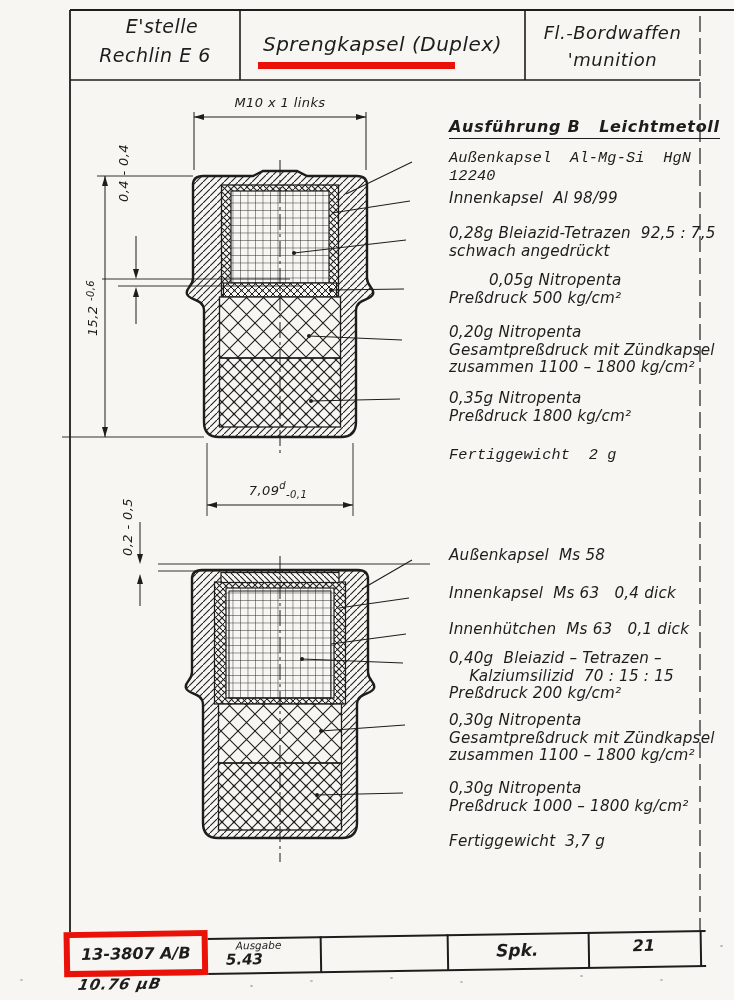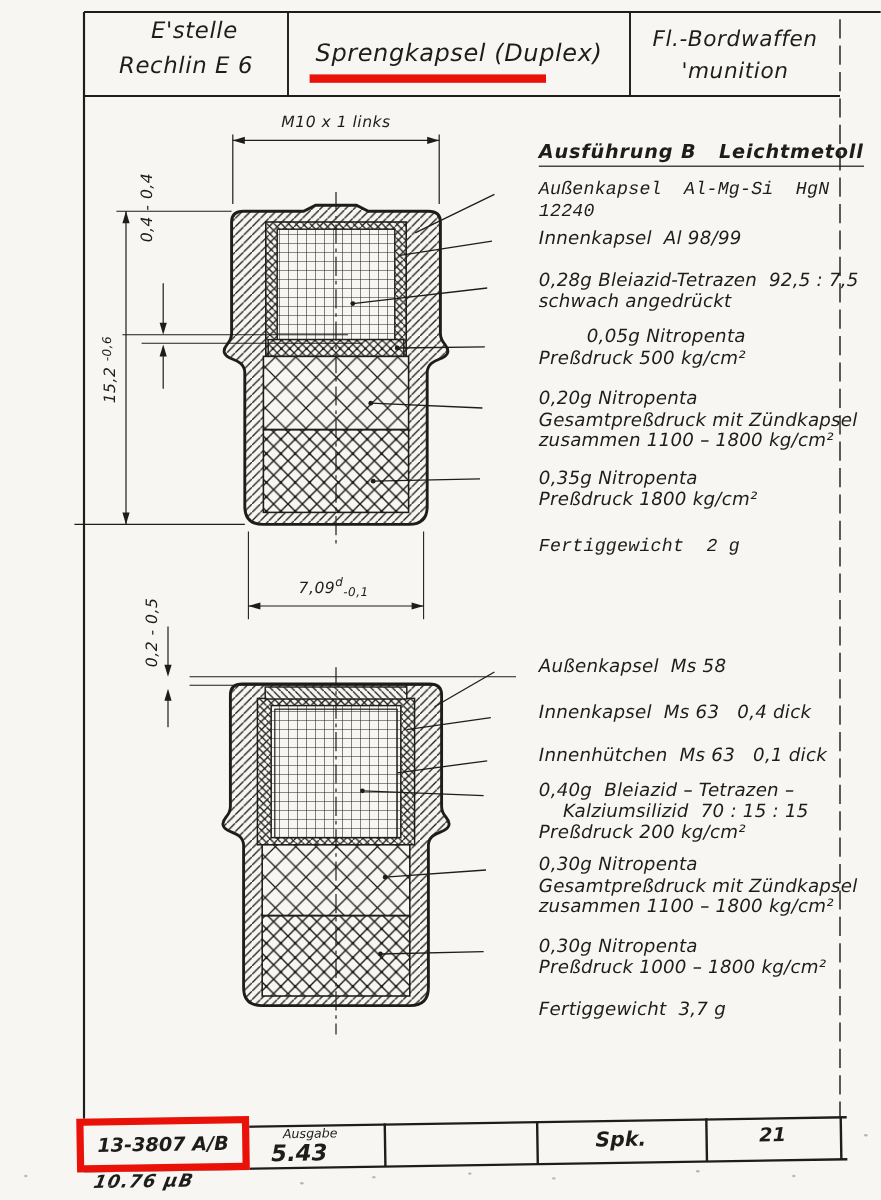--- a/index.html
+++ b/index.html
@@ -215,20 +215,20 @@
     <div class="fline" style="left:141px;top:10px;width:1.6px;height:36px;"></div>
     <div class="fline" style="left:256px;top:10px;width:1.6px;height:36px;"></div>
     <div class="fline" style="left:383px;top:10px;width:1.6px;height:36px;"></div>
     <div class="fline" style="left:524px;top:10px;width:1.6px;height:36px;"></div>
     <div class="fline" style="left:636px;top:10px;width:1.6px;height:36px;"></div>
 
     <div id="red-box">
         <span>13-3807 A/B</span>
       </div>
     <div class="fcell" style="left:148px;top:12px;font-size:10.5px;text-align:left;margin-left:24px;">Ausgabe</div>
-    <div class="fcell" style="left:162px;top:23px;font-size:19px;text-align:left;font-weight:600;">5.43</div>
+    <div class="fcell" style="left:162px;top:23px;font-size:15px;text-align:left;font-weight:600;">5.43</div>
     <div class="fcell" style="left:383px;top:17px;width:141px;font-size:17px;font-weight:600;">Spk.</div>
     <div class="fcell" style="left:524px;top:15px;width:112px;font-size:16px;font-weight:600;">21</div>
     <div id="handwriting">10.76 µB</div>
   </div>
 
   <div id="speckles"></div>
 </div>
 
 </body></html>

